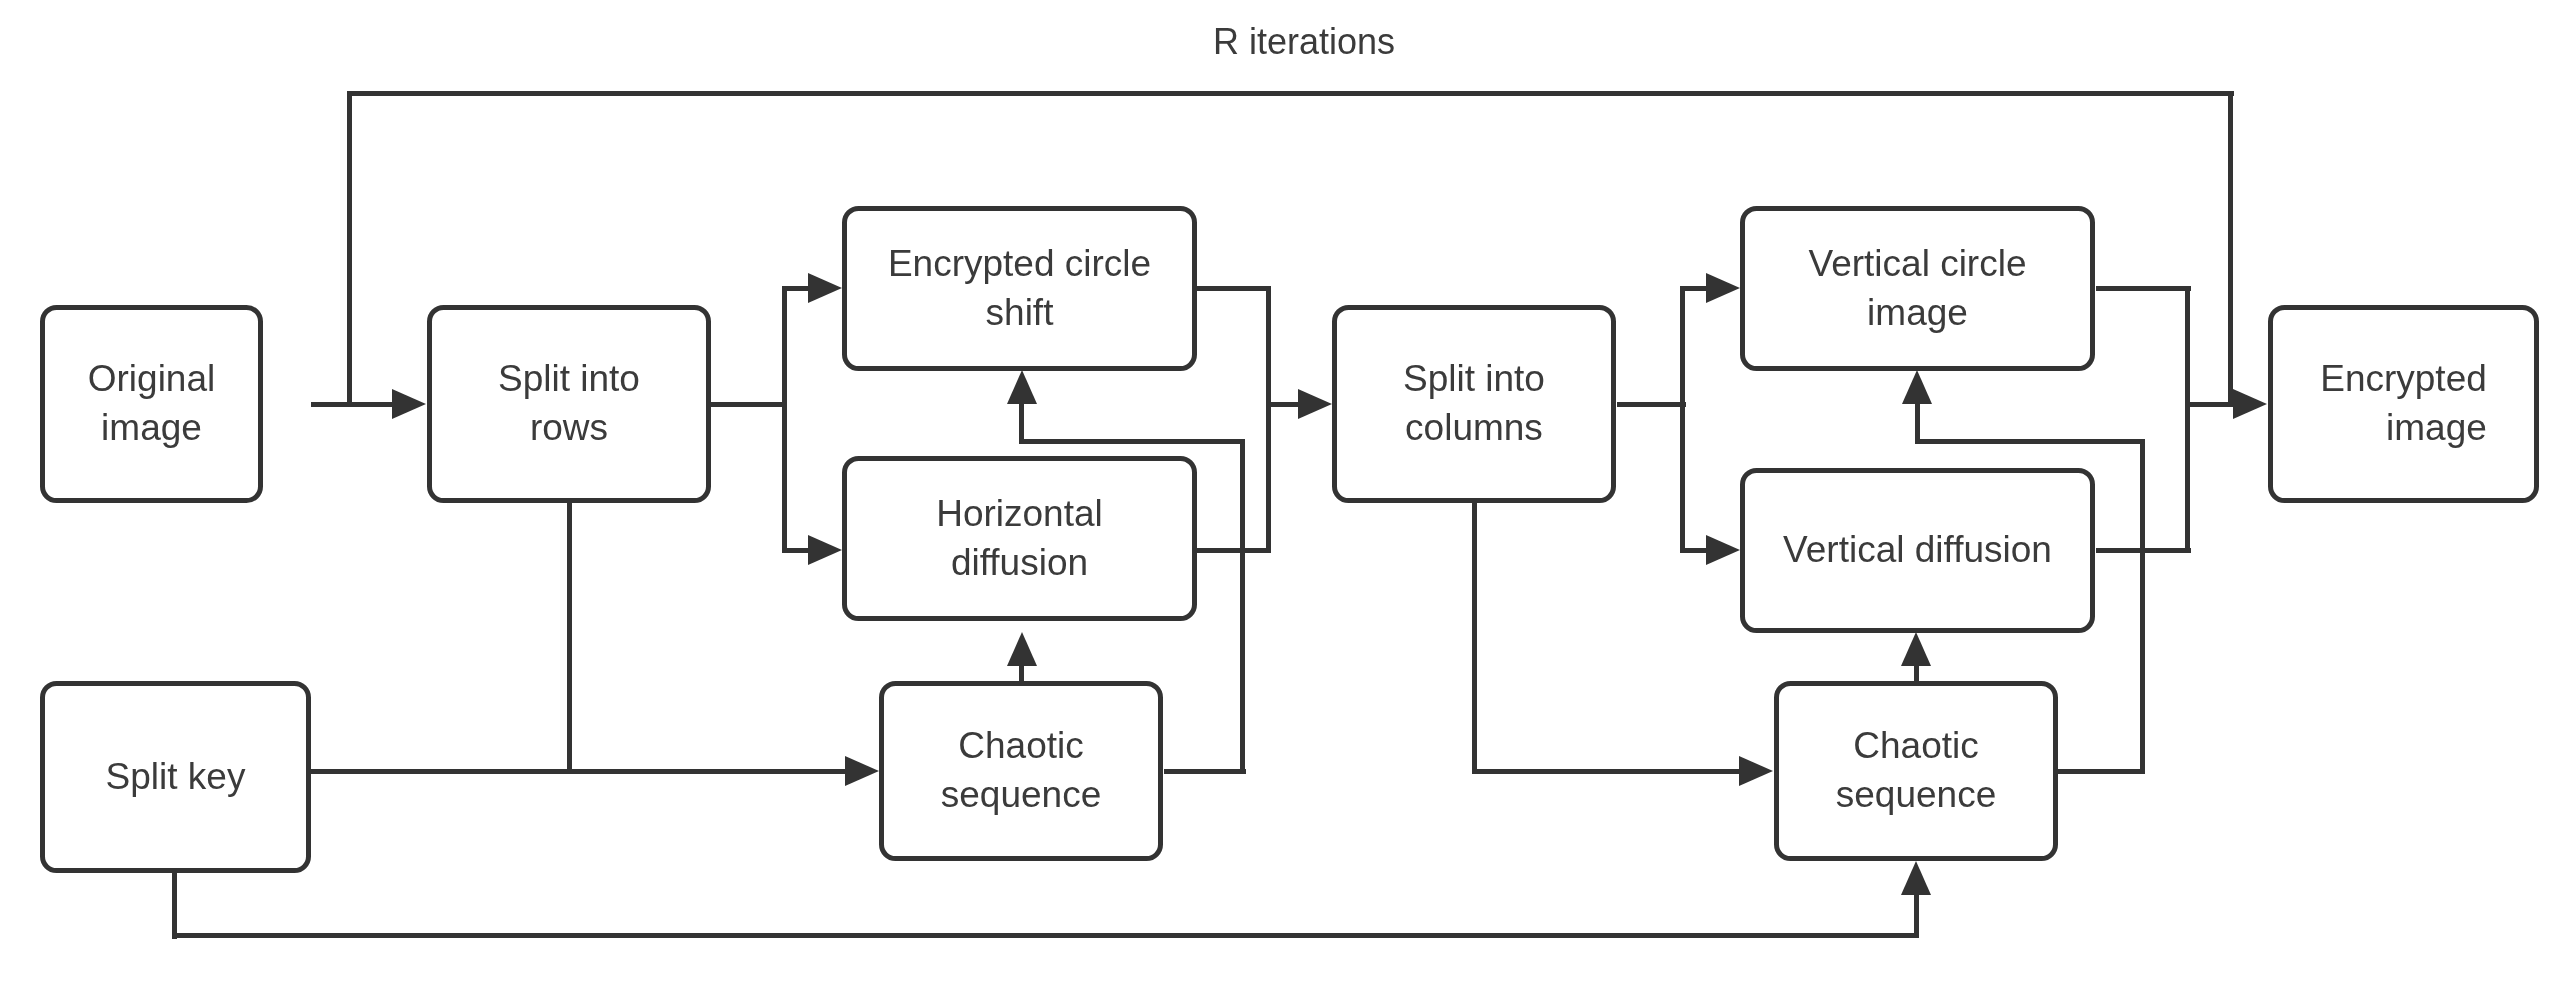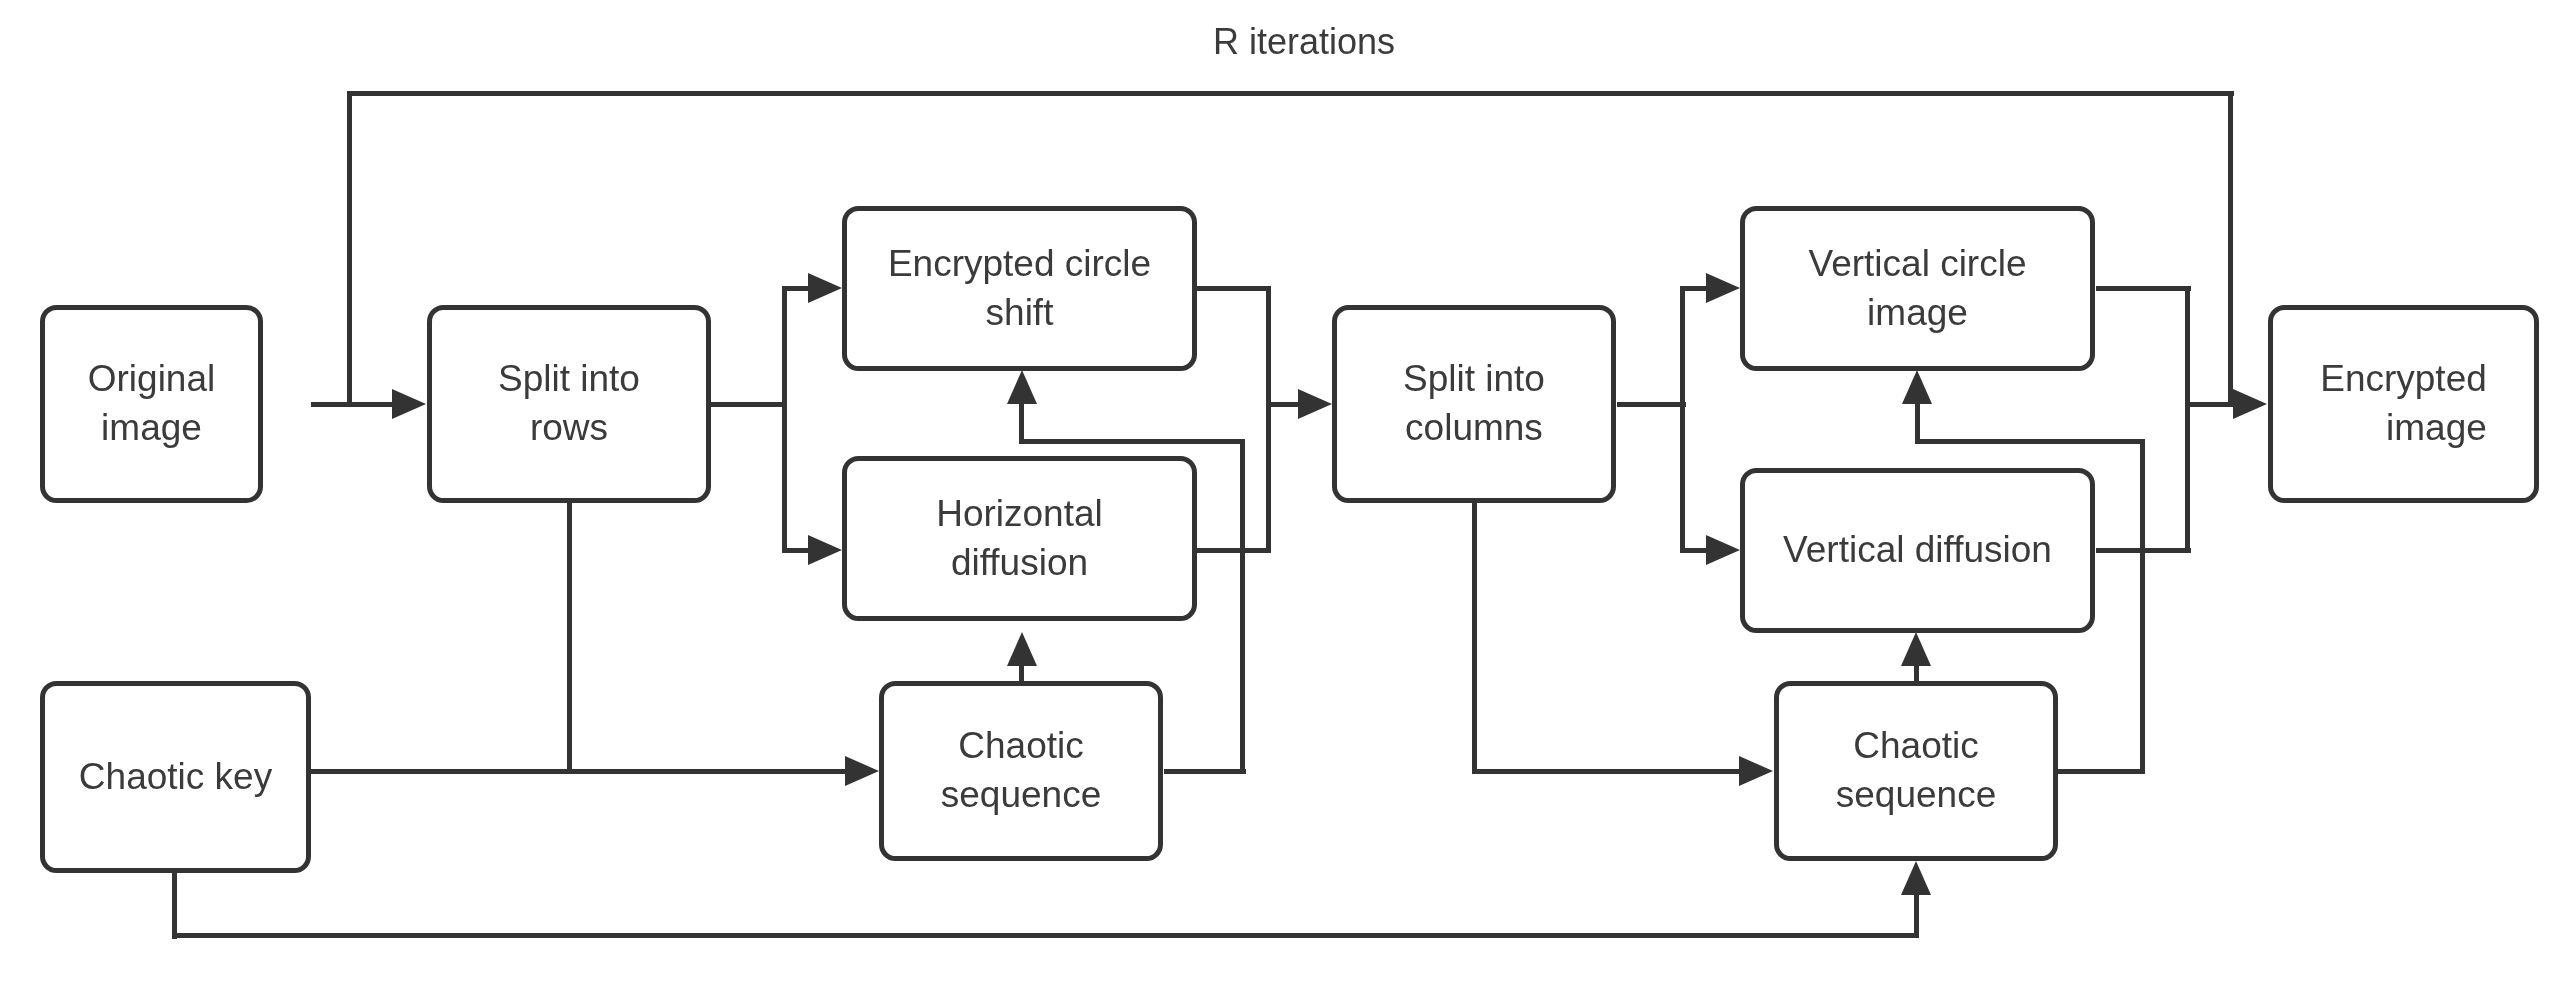--- a/index.html
+++ b/index.html
@@ -156,16 +156,16 @@
 sequence</div>
   <div class="node" id="n-splitcols">Split into
 columns</div>
   <div class="node" id="n-vshift">Vertical circle
 image</div>
   <div class="node" id="n-vdiff">Vertical diffusion</div>
   <div class="node" id="n-chaotic2">Chaotic
 sequence</div>
   <div class="node" id="n-encrypted">Encrypted
 image</div>
-  <div class="node" id="n-secretkey">Chaotic key</div>
+  <div class="node" id="n-secretkey">Split key</div>
 
 </div>
 
 
 </body></html>

